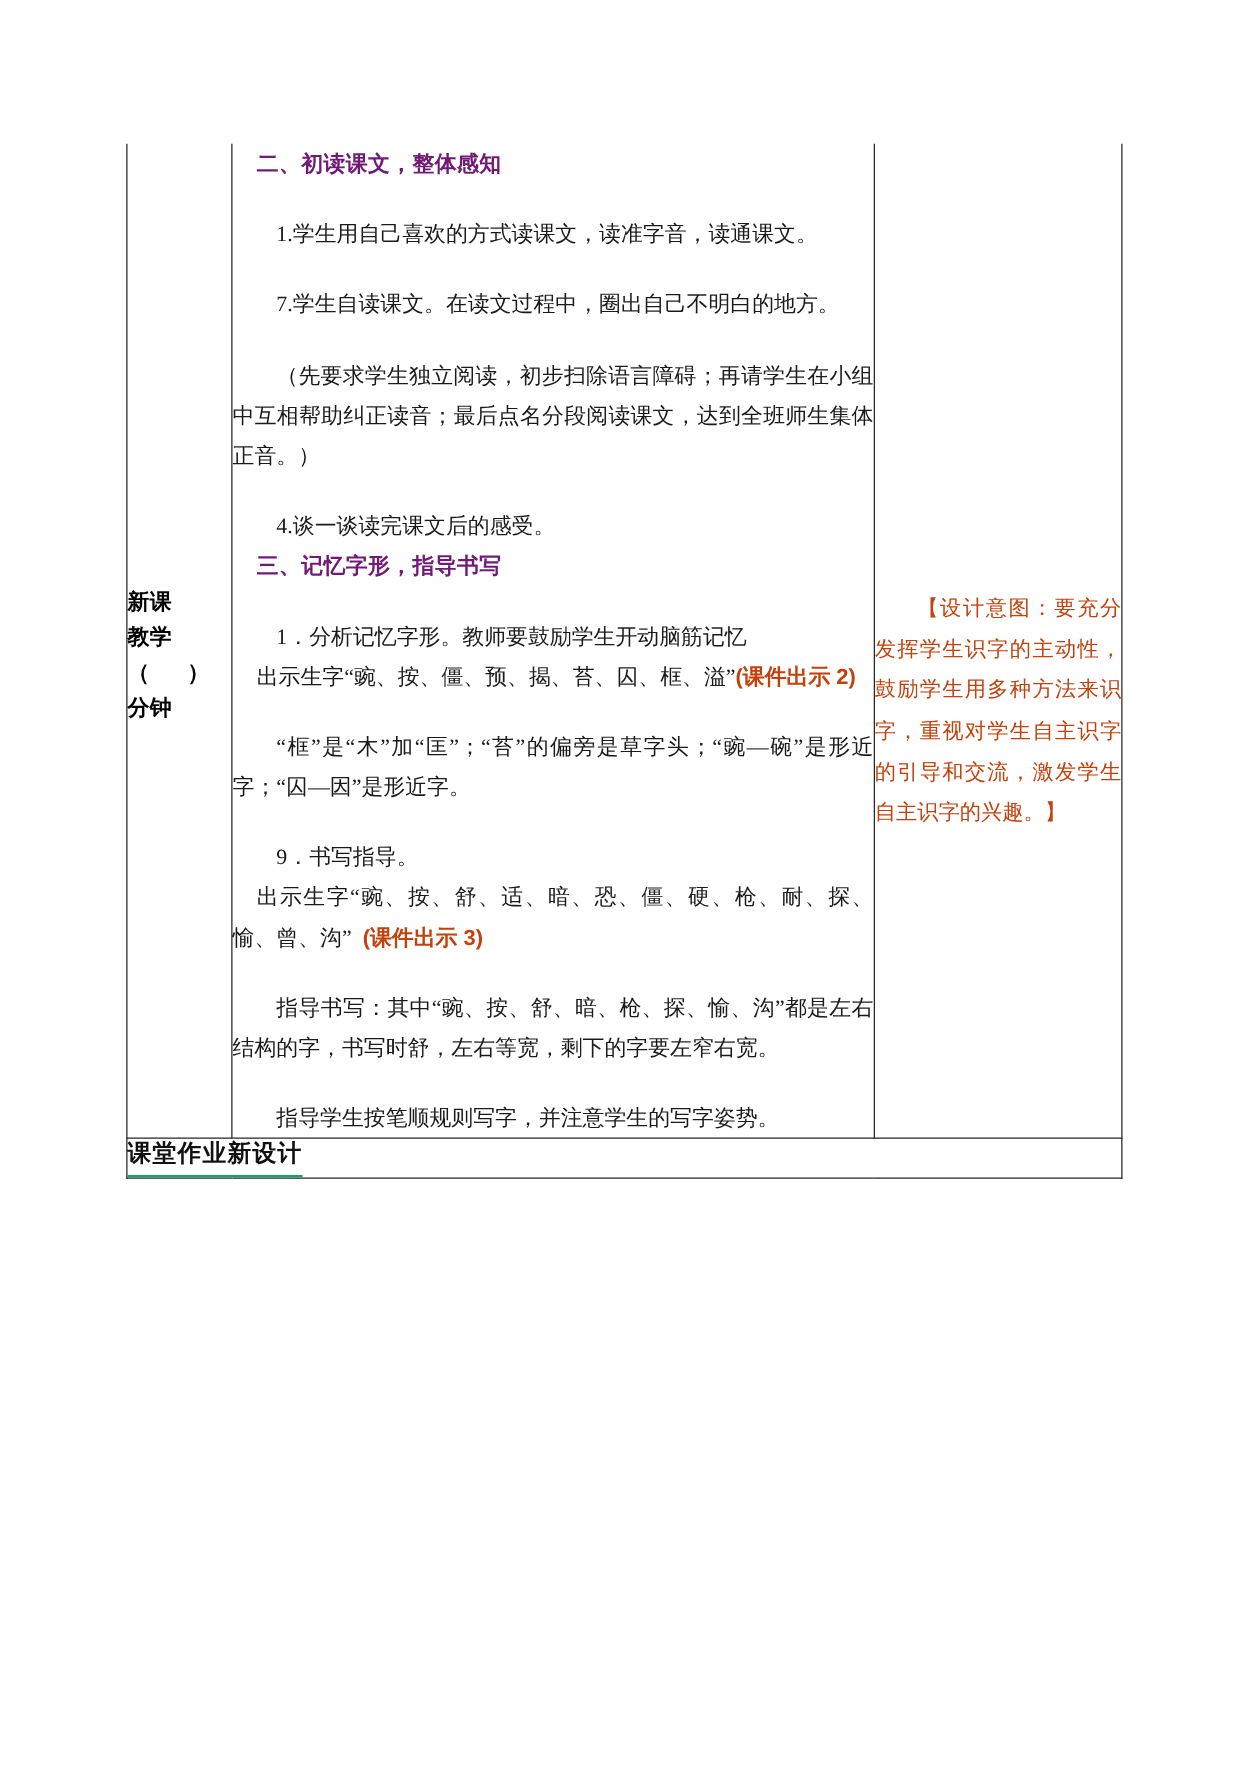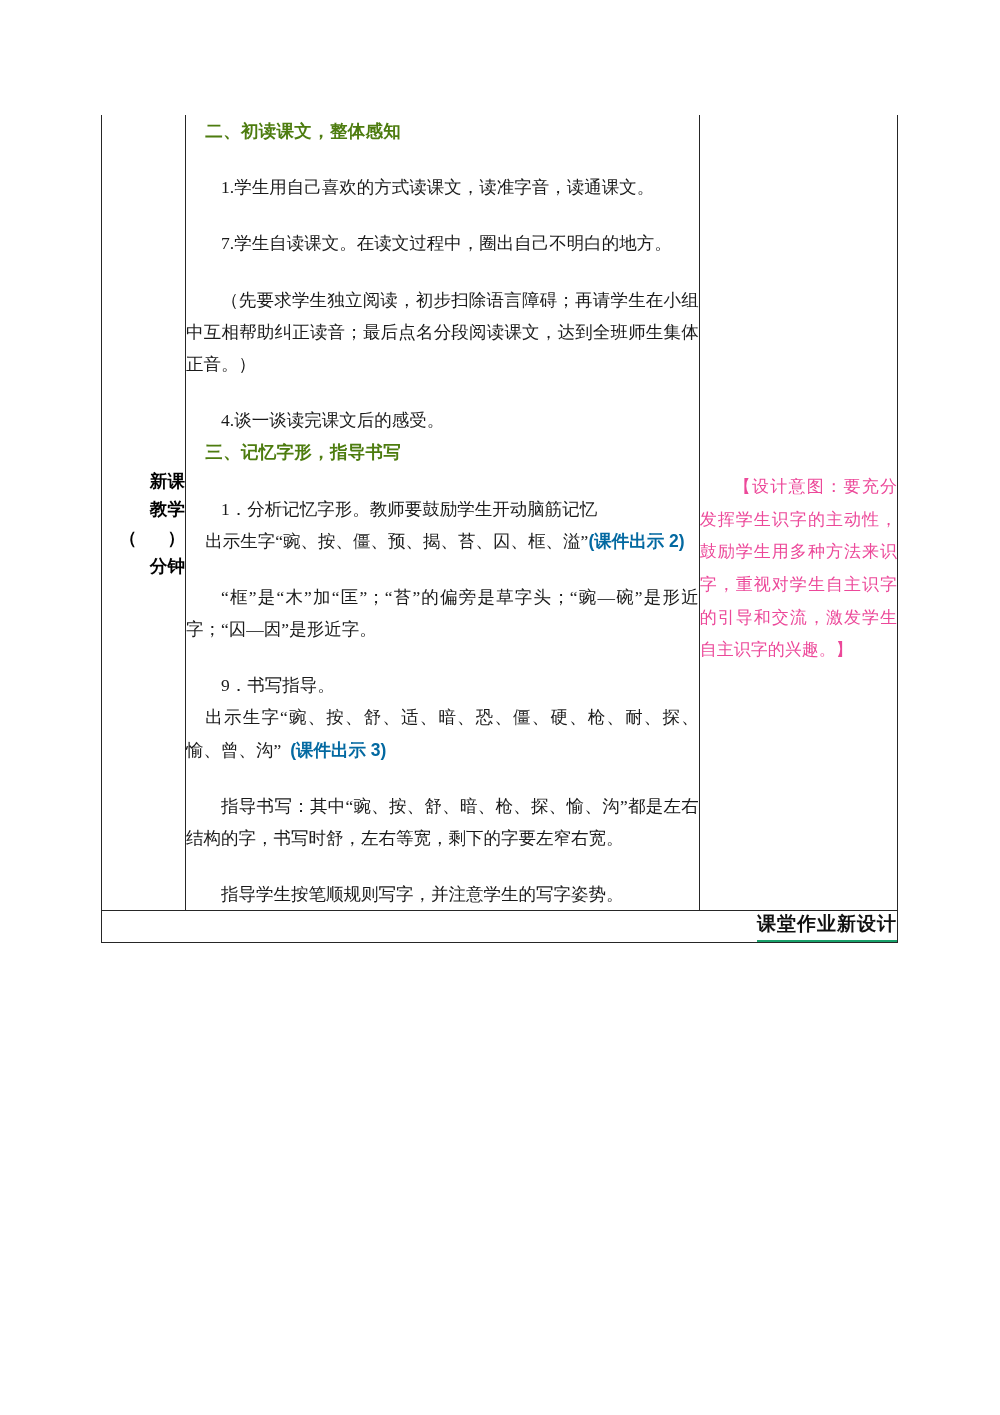--- a/index.html
+++ b/index.html
@@ -48,21 +48,21 @@
     padding: 4px 2px 4px 4px;
   }
   .stage-inner {
     font-size: 17.5px;
     font-weight: bold;
     line-height: 1.62;
     font-family: "Liberation Sans", "DejaVu Sans", sans-serif;
     letter-spacing: 0.2px;
   }
   .stage-centered {
-    text-align: right;
+    text-align: left;
   }
   .stage-left {
     text-align: left;
   }
   .stage-paren {
     display: block;
     white-space: pre;
   }
   .stage-pad-main {
     padding-top: 352px;
@@ -83,60 +83,60 @@
     text-justify: inter-ideograph;
     color: #1a1a1a;
   }
   .p.indent  { text-indent: 2em; margin-top: 24px; }
   .p.indent1 { text-indent: 1.1em; }
   .heading {
     font-size: 17.5px;
     line-height: 1.84;
     margin: 0;
     font-weight: bold;
-    color: #4d7c0f;
+    color: #701a75;
     text-indent: 1.1em;
     font-family: "Liberation Sans", "DejaVu Sans", sans-serif;
     letter-spacing: 0.3px;
   }
   .heading.h-small { text-indent: 0.6em; }
   .blue {
-    color: #0369a1;
+    color: #c2410c;
     font-weight: bold;
     font-family: "Liberation Sans", "DejaVu Sans", sans-serif;
   }
   .gap { height: 4px; }
 
   
   .body-cell.summary {
     padding: 20px 7px 10px 10px;
   }
   .summary .heading { text-indent: 0.35em; }
   .summary .p { text-indent: 0.35em; }
 
   
   .note-cell {
     padding: 6px 4px 6px 6px;
   }
   .note {
     font-size: 17px;
     line-height: 1.92;
     margin: 0;
-    color: #ec4899;
+    color: #c2410c;
     text-align: justify;
     text-justify: inter-ideograph;
     text-indent: 2em;
   }
   .note-pad-main { padding-top: 356px; }
   .note-pad-summary { padding-top: 18px; }
 
   
   .footer-cell {
     padding: 36px 0 34px 0;
-    text-align: right;
+    text-align: left;
   }
   .footer-title {
     display: inline-block;
     font-size: 19px;
     font-weight: bold;
     font-family: "Liberation Sans", "DejaVu Sans", sans-serif;
     color: #111111;
     letter-spacing: 1px;
     border-bottom: 2px solid #18a06a;
     padding-bottom: 2px;

